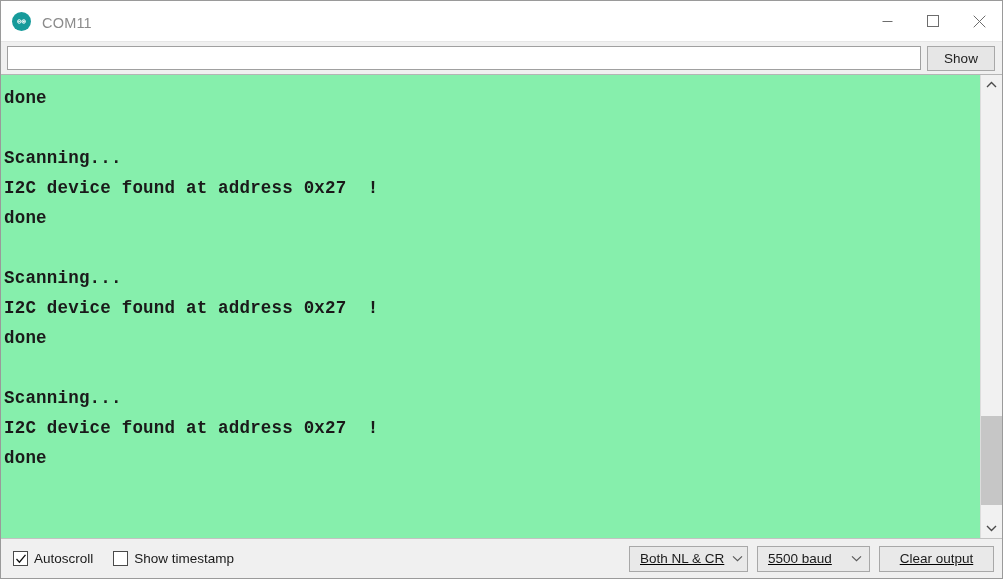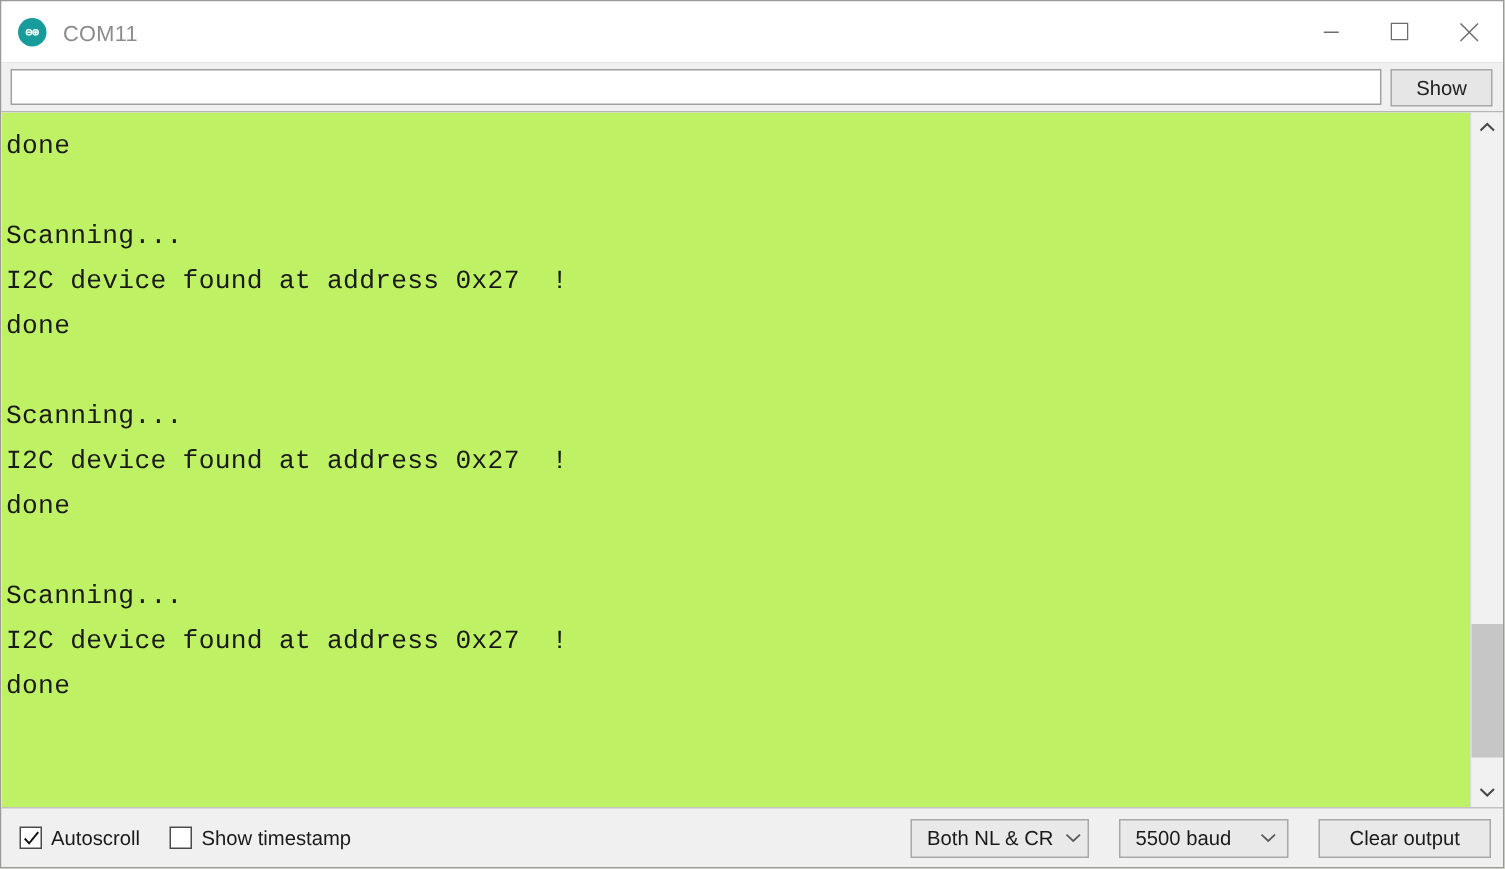--- a/index.html
+++ b/index.html
@@ -126,21 +126,22 @@
     display: flex;
     background: #ffffff;
     border-top: 1px solid #b5b5b5;
     overflow: hidden;
     position: relative;
   }
   .console {
     flex: 1;
     overflow: hidden;
     position: relative;
-    background: #bef264;
+    background: #86efac;
+    font-weight: bold;
   }
   .console-inner {
     position: absolute;
     left: 0;
     top: -22px;
     right: 0;
     padding-left: 3px;
   }
   .line {
     font-family: "Liberation Mono", "DejaVu Sans Mono", monospace;
@@ -214,21 +215,22 @@
   .checkbox svg { display: block; }
   .check-label {
     font-size: 13.5px;
     color: #1a1a1a;
     white-space: nowrap;
   }
   .status-right {
     margin-left: auto;
     display: flex;
     align-items: center;
-    gap: 20px;
+    gap: 9px;
+    text-decoration: underline;
   }
   .select {
     height: 26px;
     box-sizing: border-box;
     background: #e9e9e9;
     border: 1px solid #a8a8a8;
     display: flex;
     align-items: center;
     justify-content: space-between;
     padding: 0 7px 0 10px;

